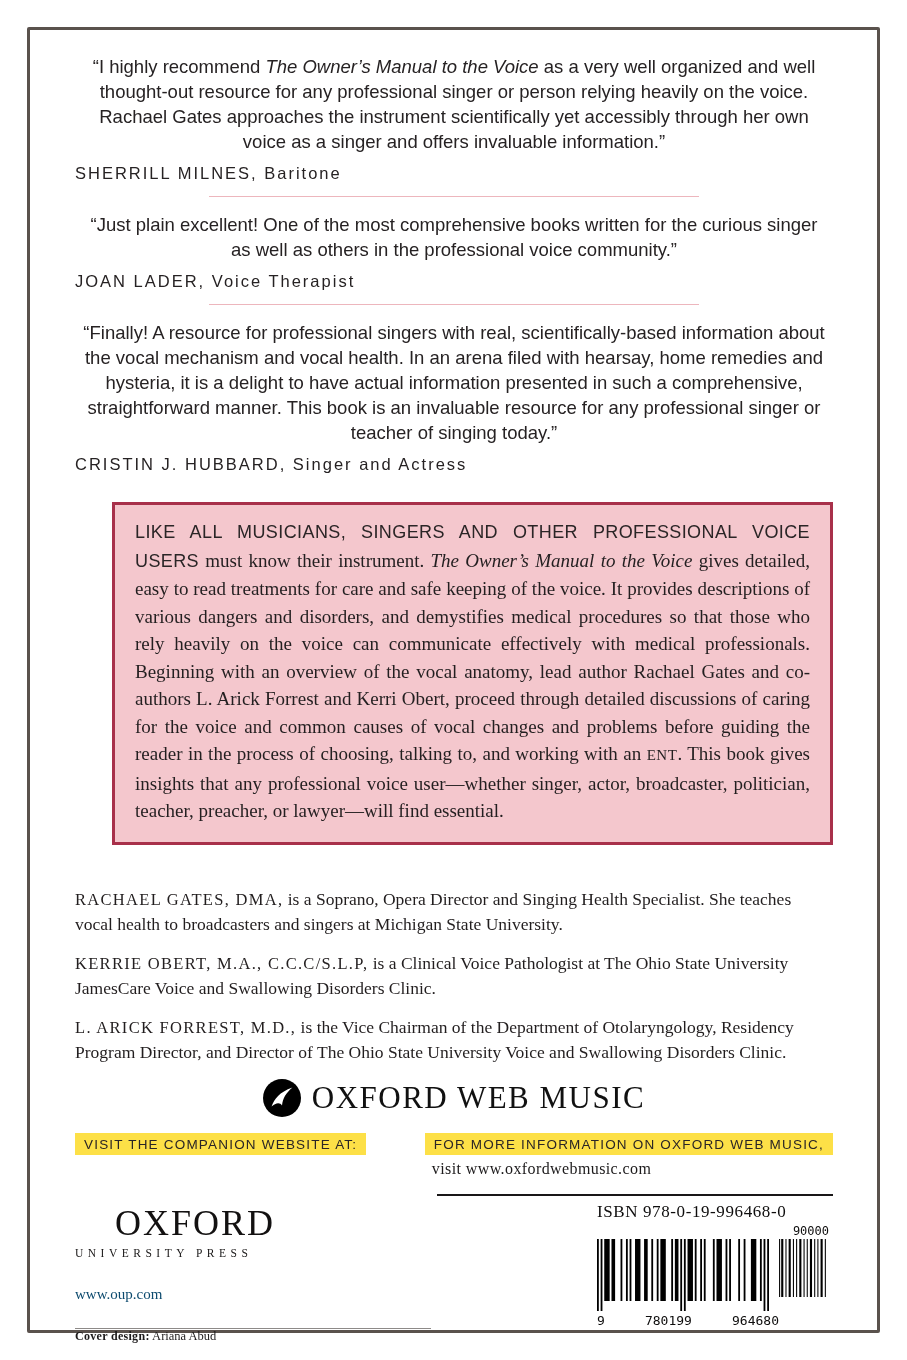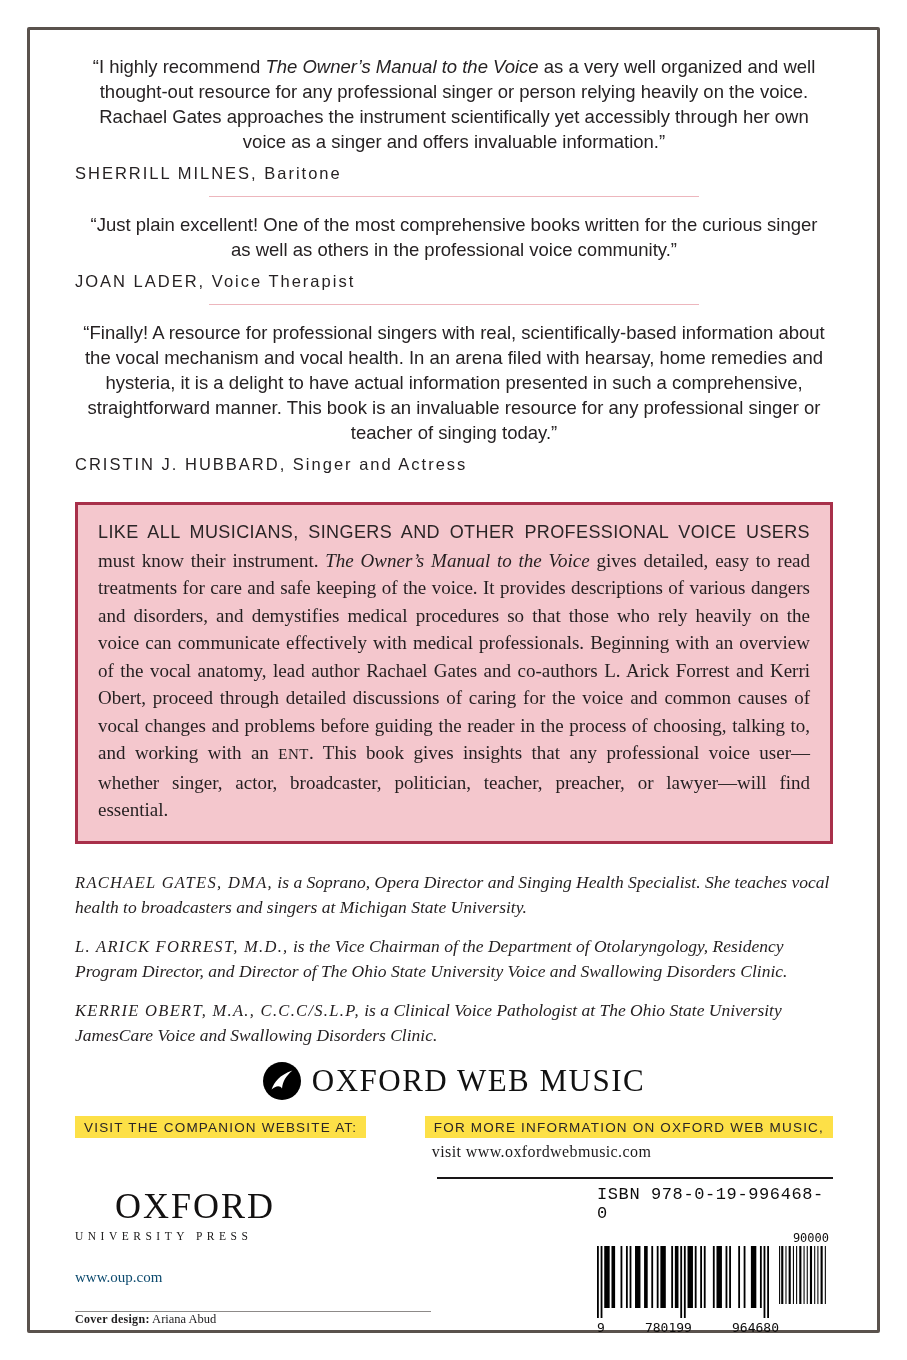--- a/index.html
+++ b/index.html
@@ -11,27 +11,27 @@
 
   
   .quote { font-family: "Liberation Sans", sans-serif; font-size: 18.5px; line-height: 25px;
            text-align: center; color: #262223; margin: 0 4px 10px; }
   .quote i { font-style: italic; }
   .attribution { font-family: "Liberation Sans", sans-serif;
                  font-size: 16.5px; letter-spacing: 2px; color: #262223; margin-top: 6px; }
   .divider { width: 490px; height: 1px; background: #edb6bd; margin: 13px auto 15px; }
 
   
-  .desc-box { margin-top: 28px; border: 3px solid #a8304a; background: #f4c7cd; padding: 13px 20px 17px; }
+  .desc-box { margin-top: 28px; border: 3px solid #a8304a; background: #f4c7cd; padding: 13px 20px 17px; margin-left: 37px; }
   .desc { font-size: 19px; line-height: 27.5px; text-align: justify; color: #231f20; }
   .desc .lead { font-family: "Liberation Sans", sans-serif; font-size: 18px; letter-spacing: 0.4px; color: #2a2526; }
   .desc .ent { font-size: 15px; letter-spacing: 0.5px; }
 
   
-  .authors { margin-top: 26px; font-style: italic; }
+  .authors { margin-top: 42px; }
   .author { font-size: 17.5px; line-height: 24px; margin-bottom: 15px; }
   .author-name { letter-spacing: 1.3px; font-size: 16.5px; }
 
   
   .owm { display: flex; justify-content: center; align-items: center; gap: 11px; margin: 4px 0 16px; }
   .owm-icon svg { display: block; width: 38px; height: 38px; }
   .owm-text { font-size: 31px; letter-spacing: 1.5px; color: #111; }
 
   
   .links { display: flex; margin-top: 8px; }
@@ -48,22 +48,22 @@
                   display: flex; flex-direction: column; align-items: flex-end; }
 
   .oxford-logo { font-size: 36px; letter-spacing: 2px; color: #131111; margin-left: 40px; }
   .univ-press { font-size: 11.5px; letter-spacing: 4.5px; margin-top: 3px; color: #1a1818; }
   .oup-site { font-size: 15px; margin-top: 27px; color: #0c4a6e; }
   .cover-line { width: 100%; height: 1px; background: #8d8a88; margin-top: 25px; }
   .cover-design { font-size: 12.5px; margin-top: 0; color: #1c1a1b; }
   .cover-design .label { font-weight: bold; font-size: 12px; letter-spacing: 0.3px; }
 
   .barcode-block { width: 236px; }
-  .isbn { font-family: Liberation Mono, monospace; font-size: 17px; letter-spacing: 0.6px;
-          color: #0e0d0d; margin: 3px 0 8px; }
+  .isbn { font-family: Liberation Serif, serif; font-size: 17px; letter-spacing: 0.6px;
+          color: #0e0d0d; margin: 3px 0 2px; }
   .addon-num { text-align: right; font-family: "DejaVu Sans Mono", monospace; font-size: 12px;
                padding-right: 4px; color: #0e0d0d; }
   .bars-row { display: flex; align-items: flex-start; gap: 9px; margin-top: 1px; }
   .main-bars { width: 172px; height: 72px; }
   .addon-bars { width: 50px; height: 58px; }
   .barcode-digits { display: flex; justify-content: space-between; width: 182px;
                     font-family: "DejaVu Sans Mono", monospace; font-size: 13px; margin-top: 2px; color: #0e0d0d; }
 </style>
 </head>
 <body>
@@ -85,22 +85,22 @@
       <p class="quote"><span>“Finally! A resource for professional singers with real, scientifically-based information about the vocal mechanism and vocal health. In an arena filed with hearsay, home remedies and hysteria, it is a delight to have actual information presented in such a comprehensive, straightforward manner. This book is an invaluable resource for any professional singer or teacher of singing today.”</span></p>
       <p class="attribution"><span class="attr-name">CRISTIN J. HUBBARD,</span><span class="attr-role"> Singer and Actress</span></p>
     </section>
 
     <section class="desc-box">
       <p class="desc"><span class="lead">LIKE ALL MUSICIANS, SINGERS AND OTHER PROFESSIONAL VOICE USERS</span><span> must know their instrument. </span><i>The Owner’s Manual to the Voice</i><span> gives detailed, easy to read treatments for care and safe keeping of the voice. It provides descriptions of various dangers and disorders, and demystifies medical procedures so that those who rely heavily on the voice can communicate effectively with medical professionals. Beginning with an overview of the vocal anatomy, lead author Rachael Gates and co-authors L. Arick Forrest and Kerri Obert, proceed through detailed discussions of caring for the voice and common causes of vocal changes and problems before guiding the reader in the process of choosing, talking to, and working with an </span><span class="ent">ENT</span><span>. This book gives insights that any professional voice user—whether singer, actor, broadcaster, politician, teacher, preacher, or lawyer—will find essential.</span></p>
     </section>
 
     <section class="authors">
       <p class="author"><span class="author-name">RACHAEL GATES, DMA,</span><span> is a Soprano, Opera Director and Singing Health Specialist. She teaches vocal health to broadcasters and singers at Michigan State University.</span></p>
+      <p class="author"><span class="author-name">KERRIE OBERT, M.A., C.C.C/S.L.P,</span><span> is a Clinical Voice Pathologist at The Ohio State University JamesCare Voice and Swallowing Disorders Clinic.</span></p>
       <p class="author"><span class="author-name">L. ARICK FORREST, M.D.,</span><span> is the Vice Chairman of the Department of Otolaryngology, Residency Program Director, and Director of The Ohio State University Voice and Swallowing Disorders Clinic.</span></p>
-      <p class="author"><span class="author-name">KERRIE OBERT, M.A., C.C.C/S.L.P,</span><span> is a Clinical Voice Pathologist at The Ohio State University JamesCare Voice and Swallowing Disorders Clinic.</span></p>
     </section>
 
     <div class="owm">
       <span class="owm-icon">
         <svg viewBox="0 0 40 40" xmlns="http://www.w3.org/2000/svg">
           <circle cx="20" cy="20" r="20" fill="#000"></circle>
           <path d="M9 29 C12 21 17 14 31 9 C24 15 21 20 20 28 C18 24 13 25 9 29 Z" fill="#fff"></path>
         </svg>
       </span>
       <span class="owm-text">OXFORD WEB MUSIC</span>

